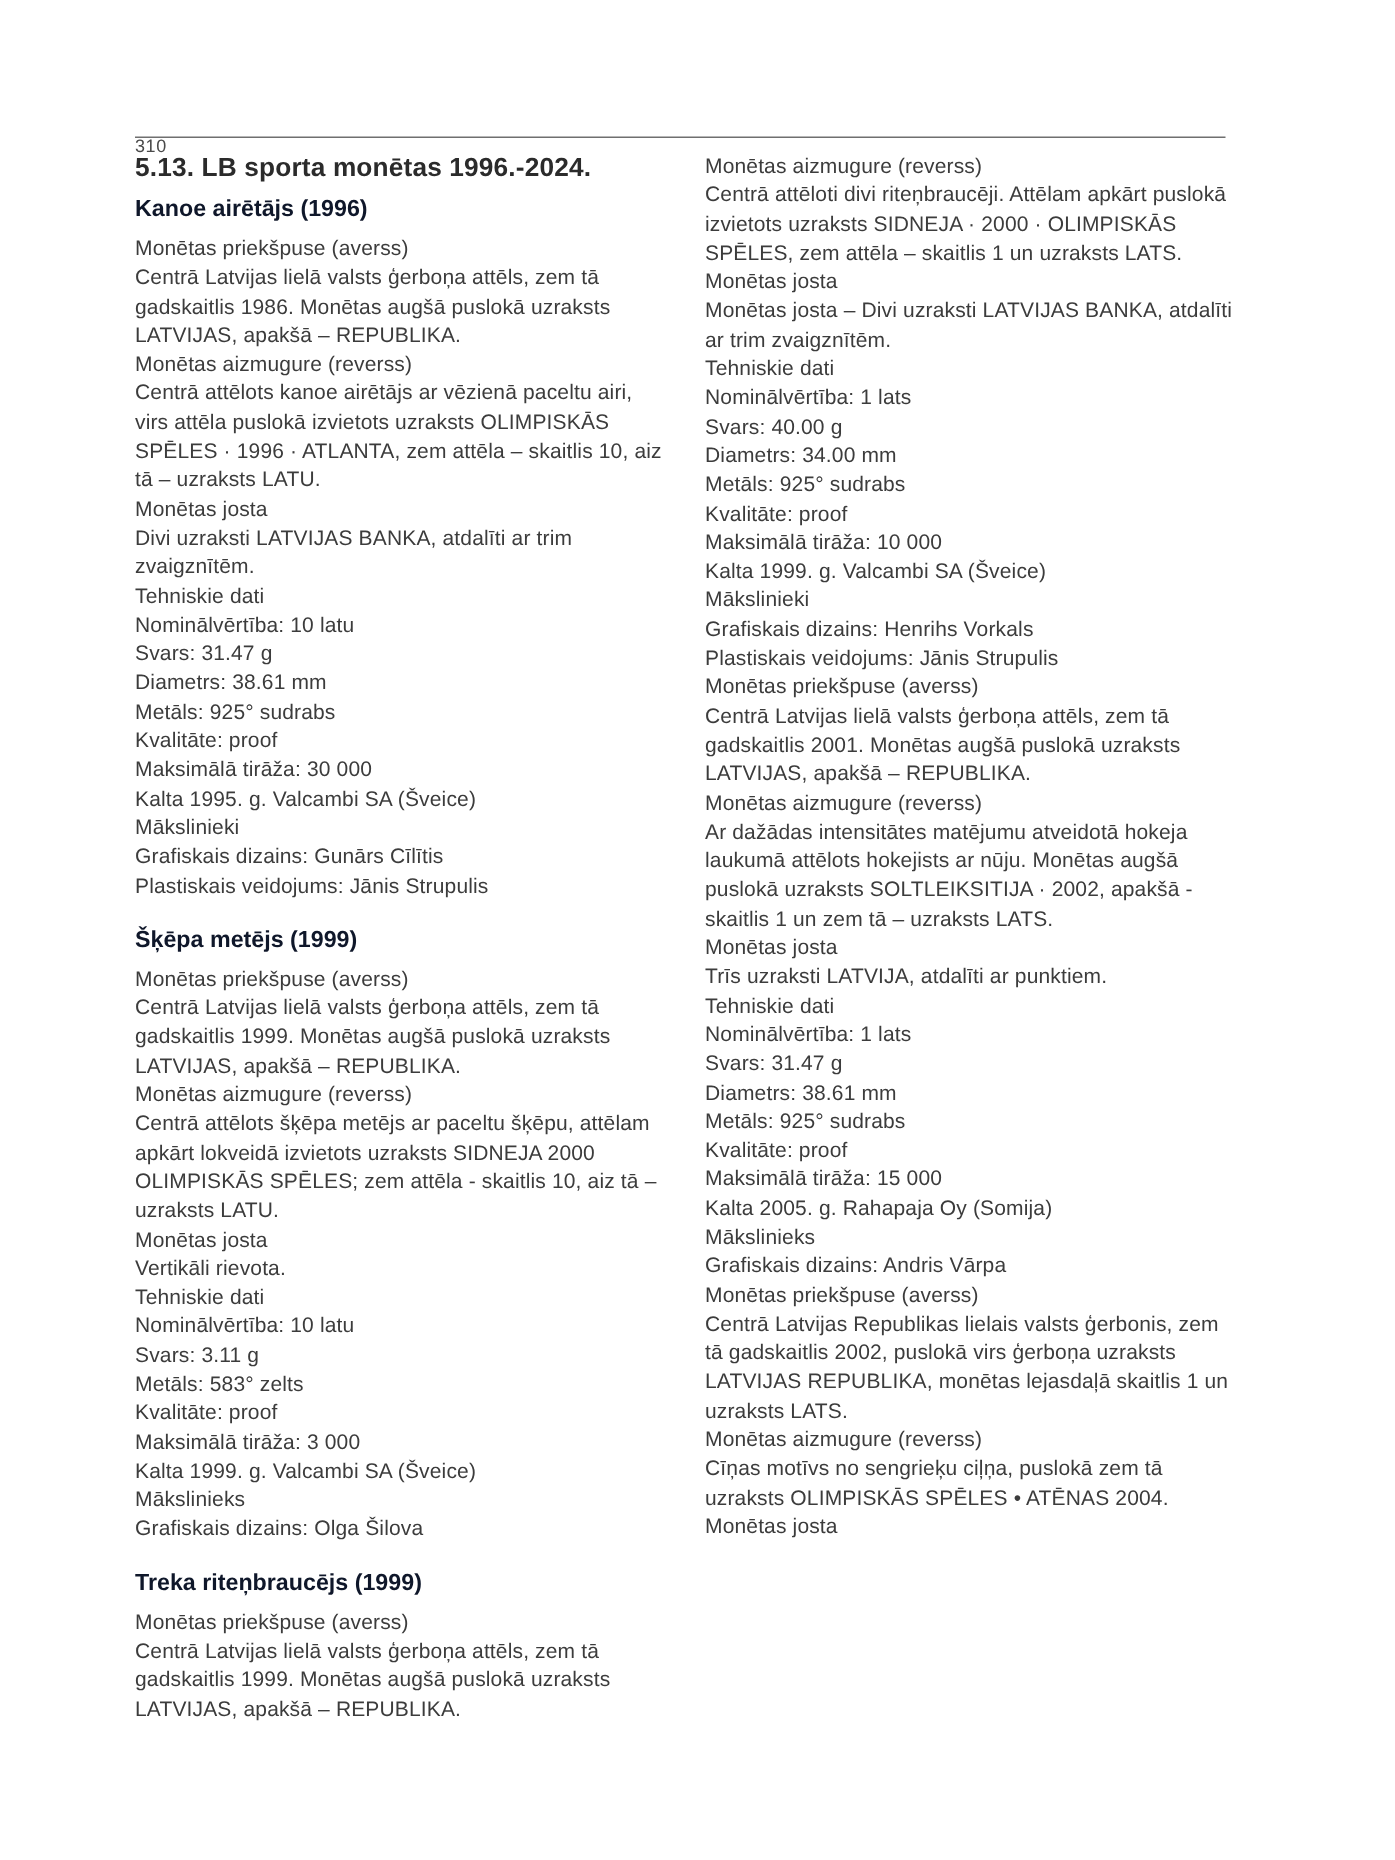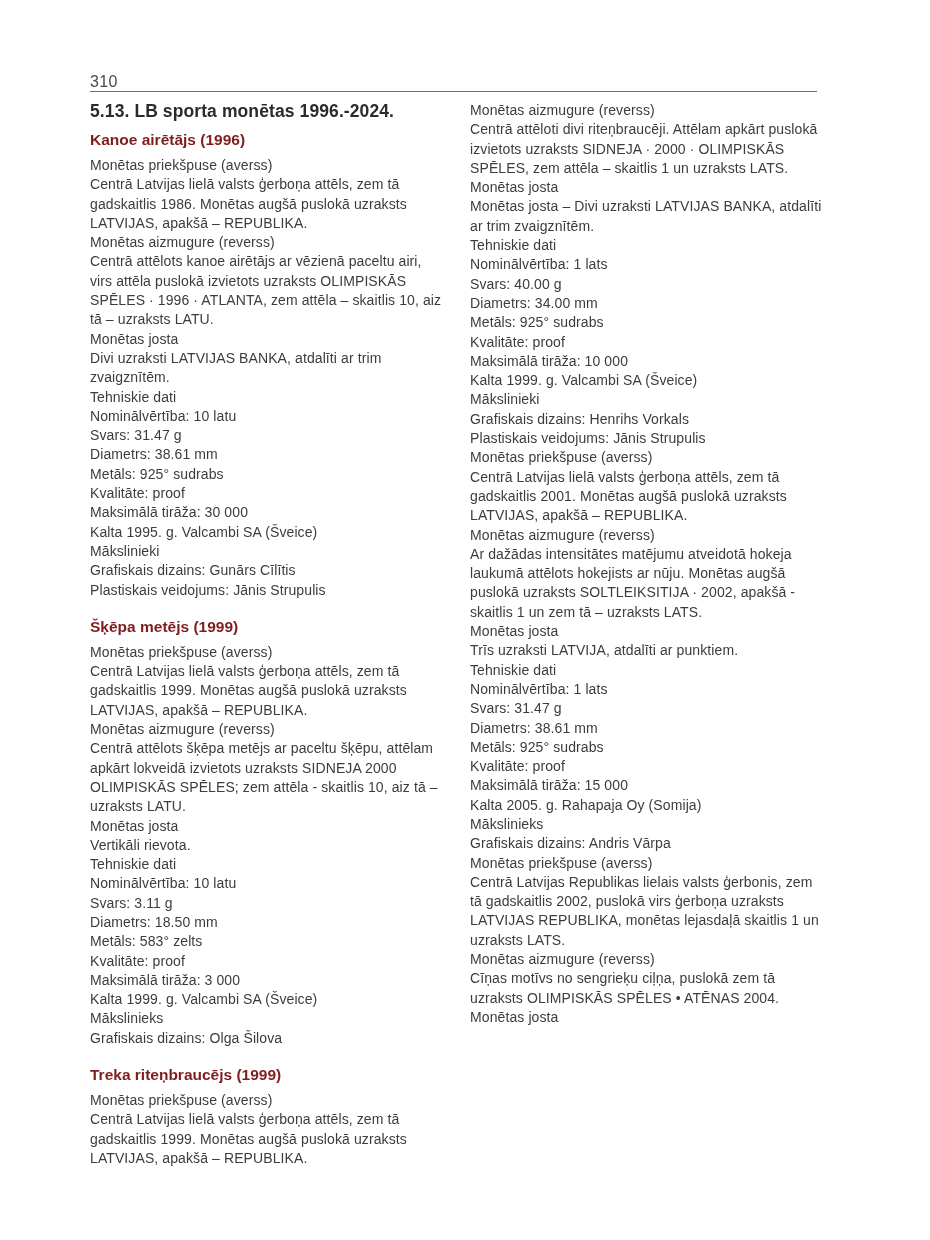--- a/index.html
+++ b/index.html
@@ -16,22 +16,22 @@
   }
   .page {
     position: relative;
     width: 930px;
     height: 1240px;
     background: #ffffff;
   }
   .page-number {
     position: absolute;
     left: 90px;
-    top: 74px;
-    font-size: 16px;
+    top: 90px;
+    font-size: 12px;
     line-height: 15px;
     color: #4a4a4a;
     letter-spacing: 0.4px;
   }
   .header-rule {
     position: absolute;
     left: 90px;
     top: 91px;
     width: 727px;
     height: 0;
@@ -55,21 +55,21 @@
     font-size: 17.5px;
     font-weight: bold;
     color: #2b2b2b;
     margin: 0 0 8px 0;
     line-height: 21px;
     letter-spacing: 0.1px;
   }
   .coin-title {
     font-size: 15.5px;
     font-weight: bold;
-    color: #7f1d1d;
+    color: #0f172a;
     margin: 17px 0 7px 0;
     line-height: 19px;
   }
   section:first-child > .coin-title {
     margin-top: 0;
   }
   .column p {
     margin: 0;
     font-size: 14px;
     line-height: 19.3px;
@@ -113,21 +113,20 @@
             <h3 class="coin-title">Šķēpa metējs (1999)</h3>
             <p>Monētas priekšpuse (averss)</p>
             <p>Centrā Latvijas lielā valsts ģerboņa attēls, zem tā gadskaitlis 1999. Monētas augšā puslokā uzraksts LATVIJAS, apakšā – REPUBLIKA.</p>
             <p>Monētas aizmugure (reverss)</p>
             <p>Centrā attēlots šķēpa metējs ar paceltu šķēpu, attēlam apkārt lokveidā izvietots uzraksts SIDNEJA 2000 OLIMPISKĀS SPĒLES; zem attēla - skaitlis 10, aiz tā – uzraksts LATU.</p>
             <p>Monētas josta</p>
             <p>Vertikāli rievota.</p>
             <p>Tehniskie dati</p>
             <p>Nominālvērtība: 10 latu</p>
             <p>Svars: 3.11 g</p>
-            <p>Diametrs: 18.50 mm</p>
             <p>Metāls: 583° zelts</p>
             <p>Kvalitāte: proof</p>
             <p>Maksimālā tirāža: 3 000</p>
             <p>Kalta 1999. g. Valcambi SA (Šveice)</p>
             <p>Mākslinieks</p>
             <p>Grafiskais dizains: Olga Šilova</p>
           </section>
           <section>
             <h3 class="coin-title">Treka riteņbraucējs (1999)</h3>
             <p>Monētas priekšpuse (averss)</p>

